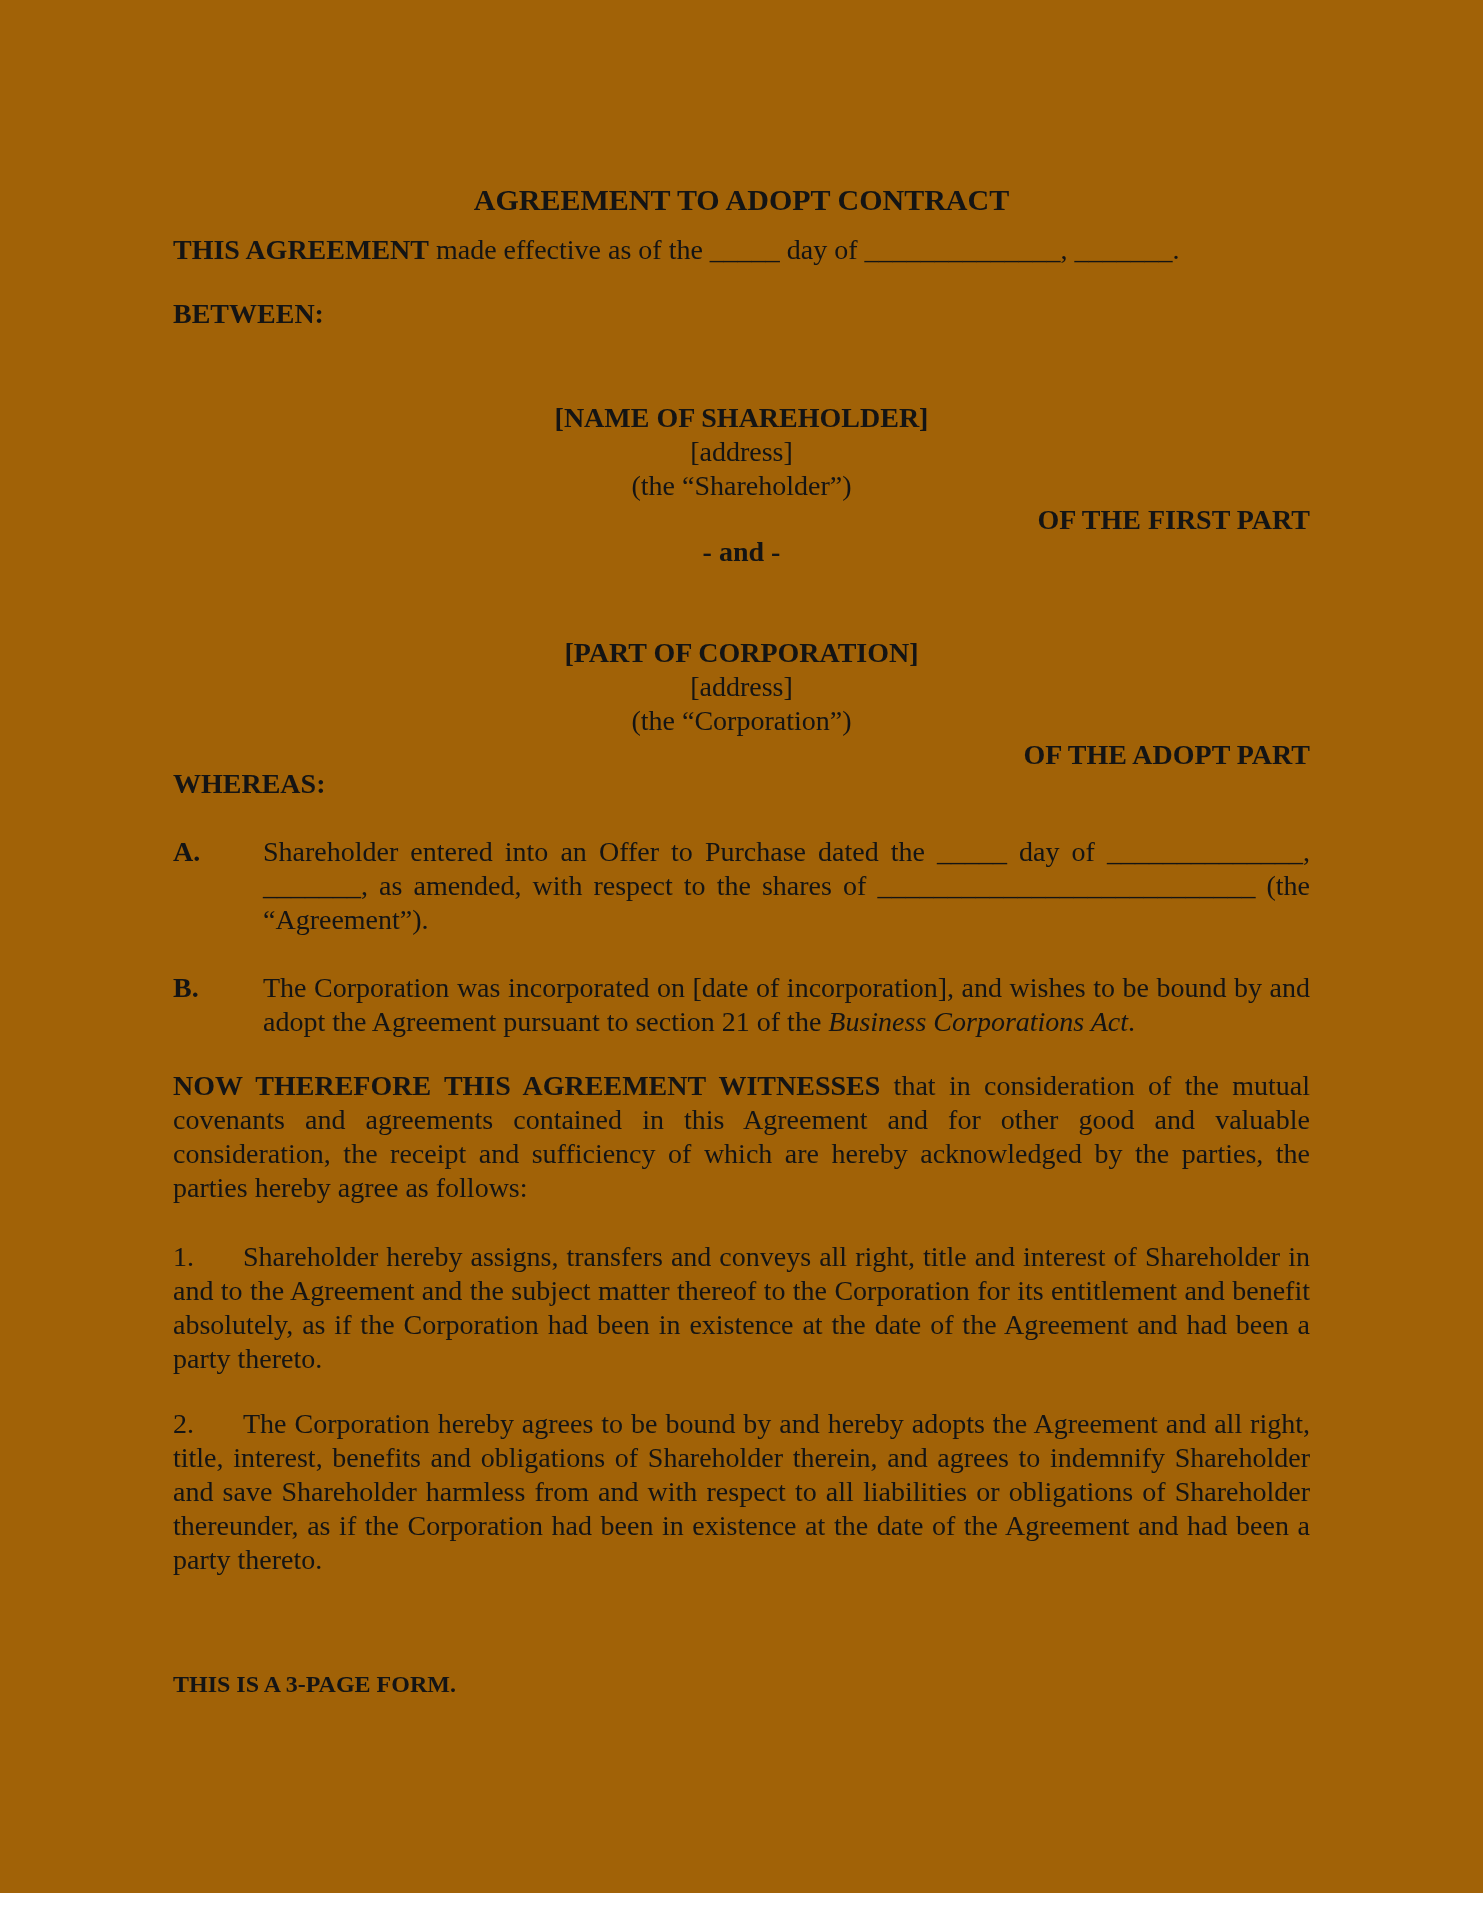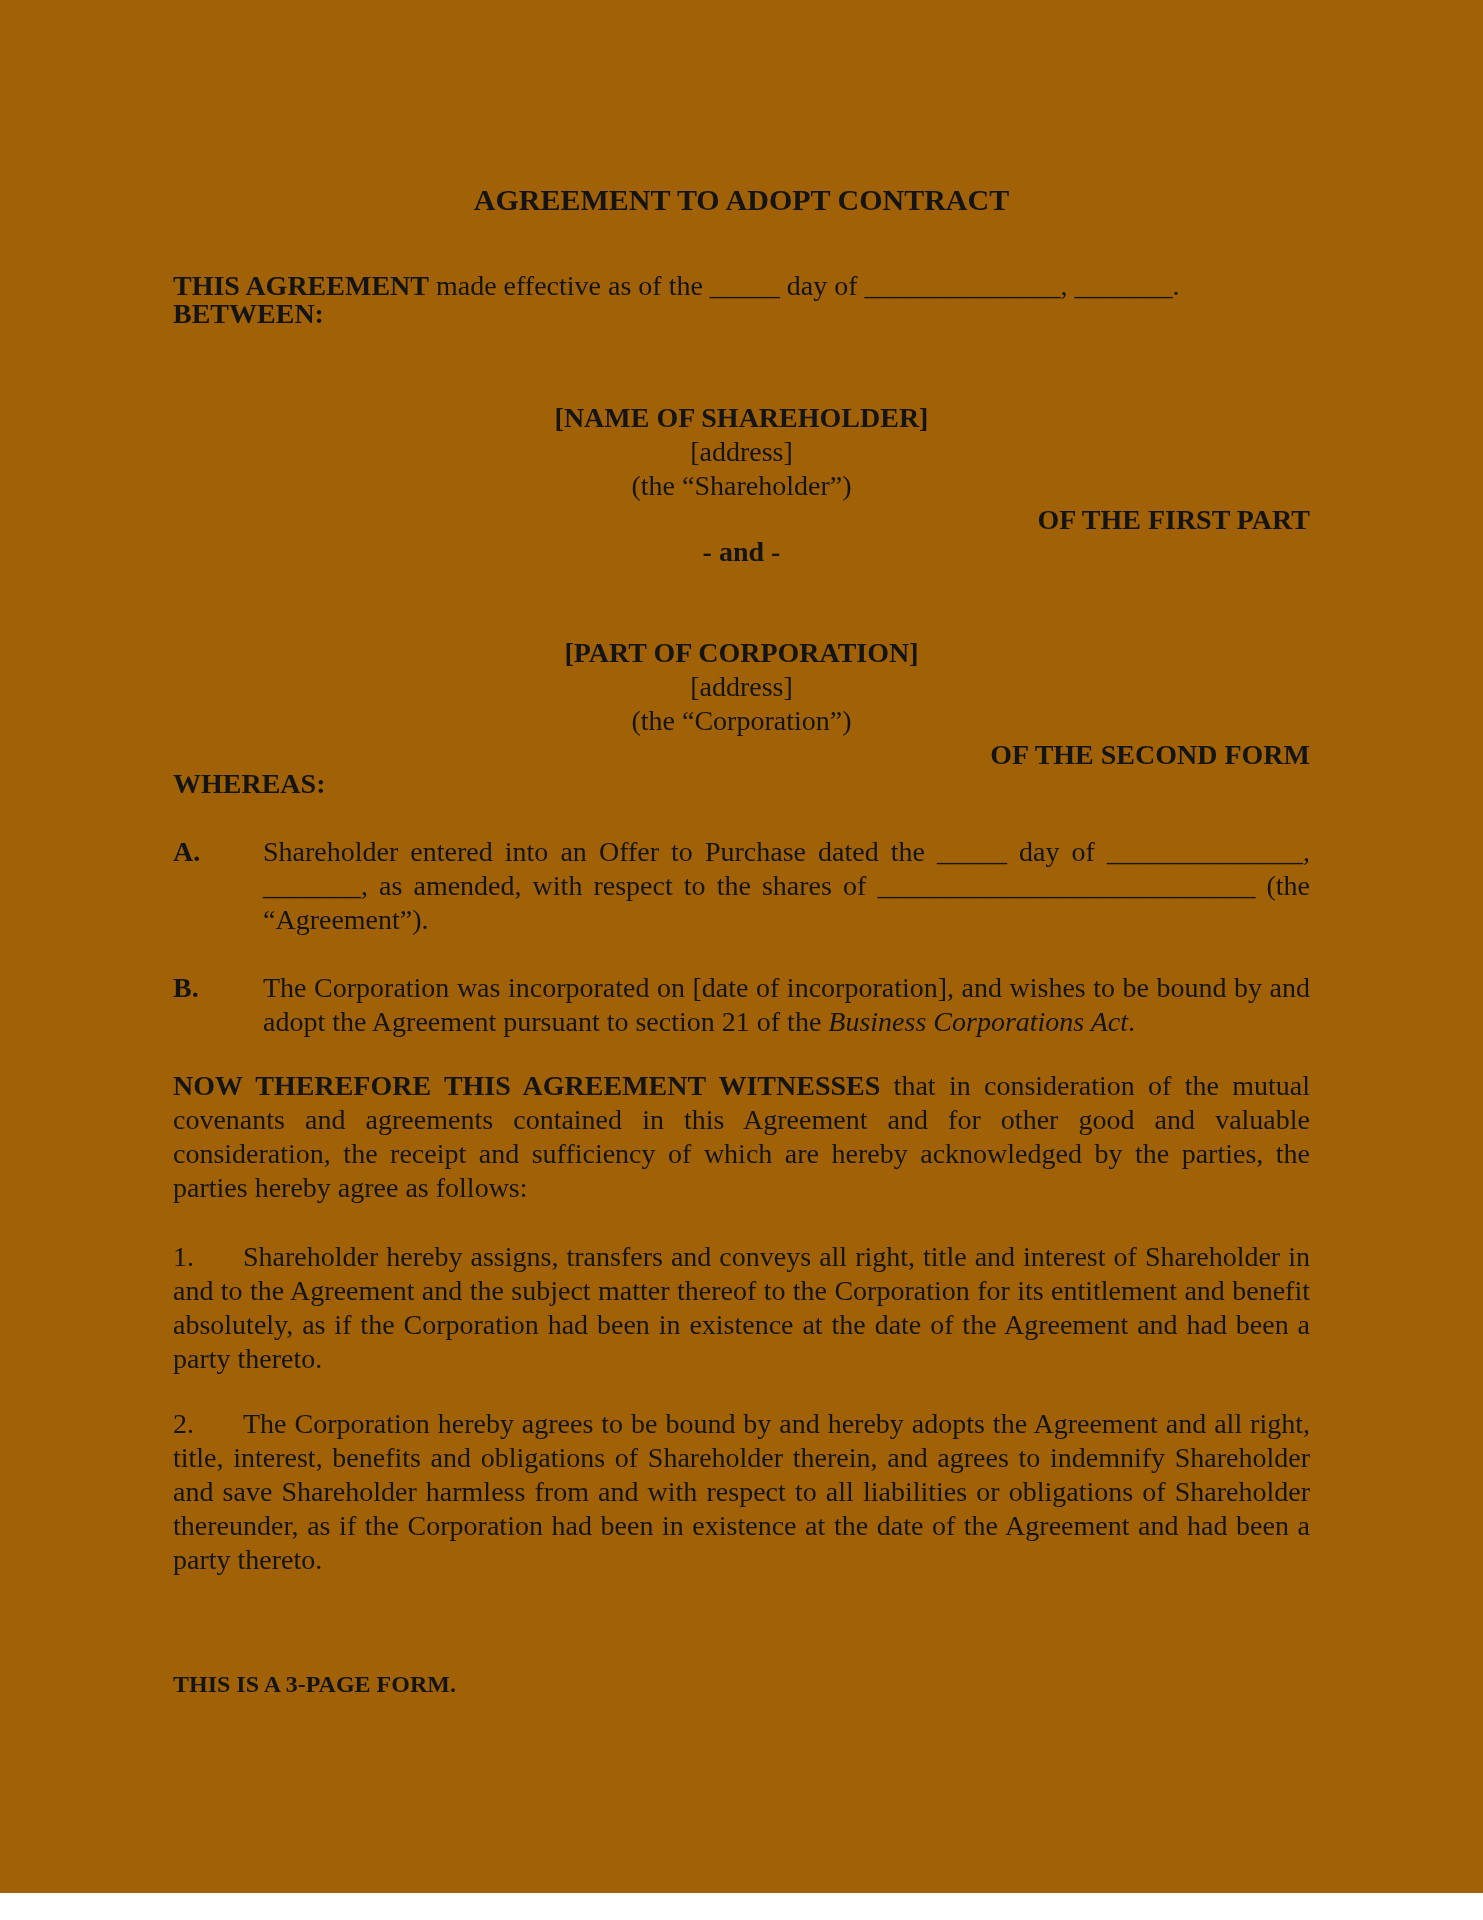--- a/index.html
+++ b/index.html
@@ -29,21 +29,21 @@
     left: 0;
     width: 100%;
     box-sizing: border-box;
   }
   .doc-title {
     top: 183px;
     text-align: center;
     font-weight: bold;
     font-size: 30px;
   }
-  .intro { top: 233px; text-align: justify; margin-top: 36px; }
+  .intro { top: 233px; text-align: justify; }
   .between { top: 297px; font-weight: bold; }
   .party-1 { top: 365px; }
   .party-2 { top: 600px; }
   .party-block { text-align: center; }
   .party-name { font-weight: bold; margin-top: 36px; }
   .party-part {
     text-align: right;
     font-weight: bold;
   }
   .separator {
@@ -100,21 +100,21 @@
       <div class="party-designation">(the “Shareholder”)</div>
       <div class="party-part">OF THE FIRST PART</div>
     </div>
 
     <div class="block separator">- and -</div>
 
     <div class="block party-block party-2">
       <div class="party-name">[PART OF CORPORATION]</div>
       <div class="party-address">[address]</div>
       <div class="party-designation">(the “Corporation”)</div>
-      <div class="party-part">OF THE SECOND FORM</div>
+      <div class="party-part">OF THE ADOPT PART</div>
     </div>
 
     <div class="block whereas">WHEREAS:</div>
 
     <div class="block recital recital-a">
       <span class="recital-label">A.</span><span>Shareholder entered into an Offer to Purchase dated the _____ day of ______________, _______, as amended, with respect to the shares of ___________________________ (the “Agreement”).</span>
     </div>
 
     <div class="block recital recital-b">
       <span class="recital-label">B.</span><span>The Corporation was incorporated on [date of incorporation], and wishes to be bound by and adopt the Agreement pursuant to section 21 of the </span><span class="italic">Business Corporations Act</span><span>.</span>

